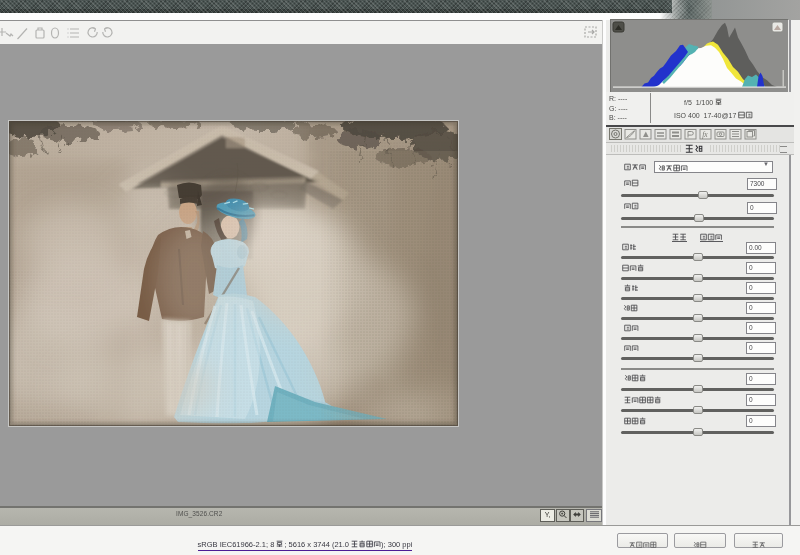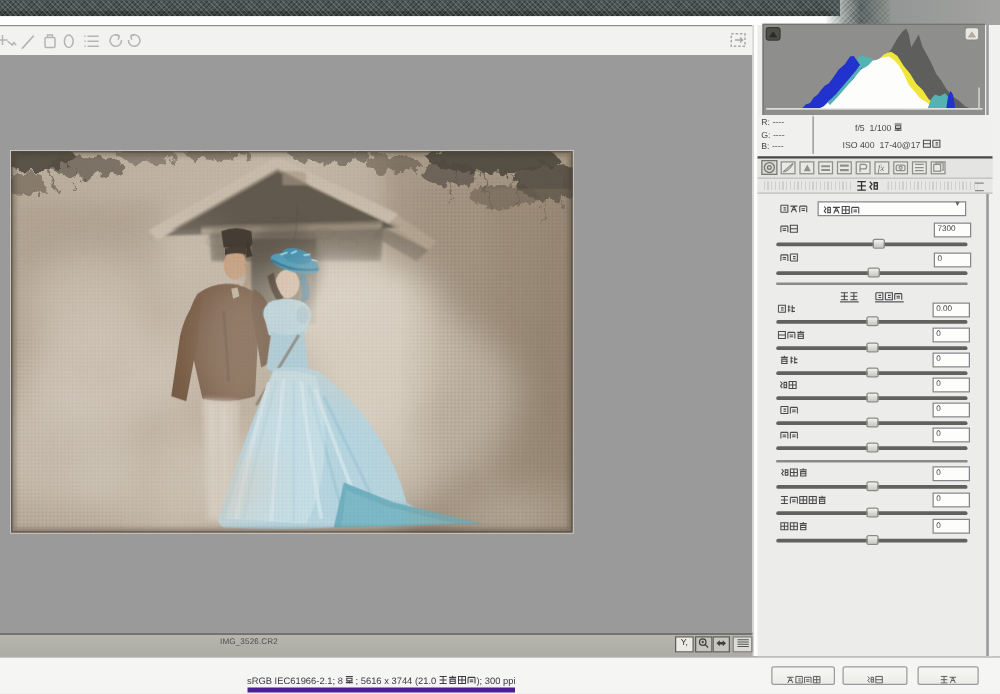--- a/index.html
+++ b/index.html
@@ -281,21 +281,21 @@
         <path d="M6 5.5 l2.5 2.5" stroke="#3e3e3a"></path>
         <path d="M3.2 3.6 h2 M4.2 2.6 v2" stroke="#3e3e3a" stroke-width="0.8"></path>
       </svg></div>
   <div class="abs sbtn" style="left:570px;width:12px;background:#c6c6be;"><svg width="10" height="9" viewBox="0 0 10 9">
         <path d="M1.2 4.5 l2.6 -2.4 v1.4 h2.4 v-1.4 l2.6 2.4 -2.6 2.4 v-1.4 h-2.4 v1.4 z" fill="#3e3e3a"></path>
       </svg></div>
   <div class="abs sbtn" style="left:586px;width:14px;background:#dcdcd4;border-color:#77777b;"><svg width="11" height="9" viewBox="0 0 11 9">
         <path d="M1 1.8 h9 M1 3.6 h9 M1 5.4 h9 M1 7.2 h9" stroke="#55555a" stroke-width="0.9"></path>
       </svg></div>
   <div class="abs" id="bottombar"></div>
-  <div class="abs" id="linktext"><span style="border-bottom:4px solid #4c1d95;padding-bottom:1px;">sRGB IEC61966-2.1; 8 <svg width="8" height="8" viewBox="0 0 8 8" style="display:inline-block;vertical-align:-1px" fill="none" stroke="#3c3c46">
+  <div class="abs" id="linktext"><span style="border-bottom:1px solid #4c1d95;padding-bottom:1px;">sRGB IEC61966-2.1; 8 <svg width="8" height="8" viewBox="0 0 8 8" style="display:inline-block;vertical-align:-1px" fill="none" stroke="#3c3c46">
           <g transform="translate(0,0.5)">
             <path d="M1 1 h8 M2 3 h6 v3 h-6 z M1 8 h8 M5 6 v3" transform="translate(0.0,0) scale(0.700)" stroke-width="1.21"></path>
           </g>
         </svg>; 5616 x 3744 (21.0 <svg width="30" height="8" viewBox="0 0 30 8" style="display:inline-block;vertical-align:-1px" fill="none" stroke="#3c3c46">
           <g transform="translate(0,0.5)">
             <path d="M1 1 h8 M1 5 h8 M1 9 h8 M5 1 v8" transform="translate(0.0,0) scale(0.700)" stroke-width="1.21"></path>
             <path d="M5 0 v2 M1 2 h8 M2 4 h6 v5 h-6 z M2 6.5 h6" transform="translate(7.6,0) scale(0.700)" stroke-width="1.21"></path>
             <path d="M1 1 h8 v8 h-8 z M1 5 h8 M5 1 v8" transform="translate(15.1,0) scale(0.700)" stroke-width="1.21"></path>
             <path d="M1 2 v7 M9 2 v7 M1 2 h8 M3 5 h4 M3 7 h4" transform="translate(22.7,0) scale(0.700)" stroke-width="1.21"></path>
           </g>

